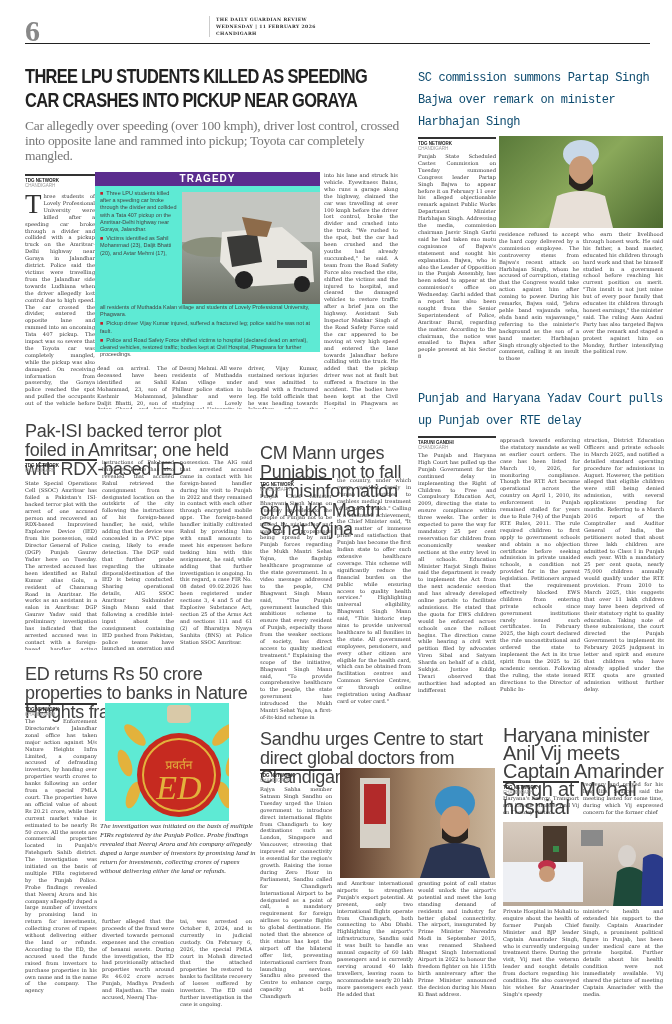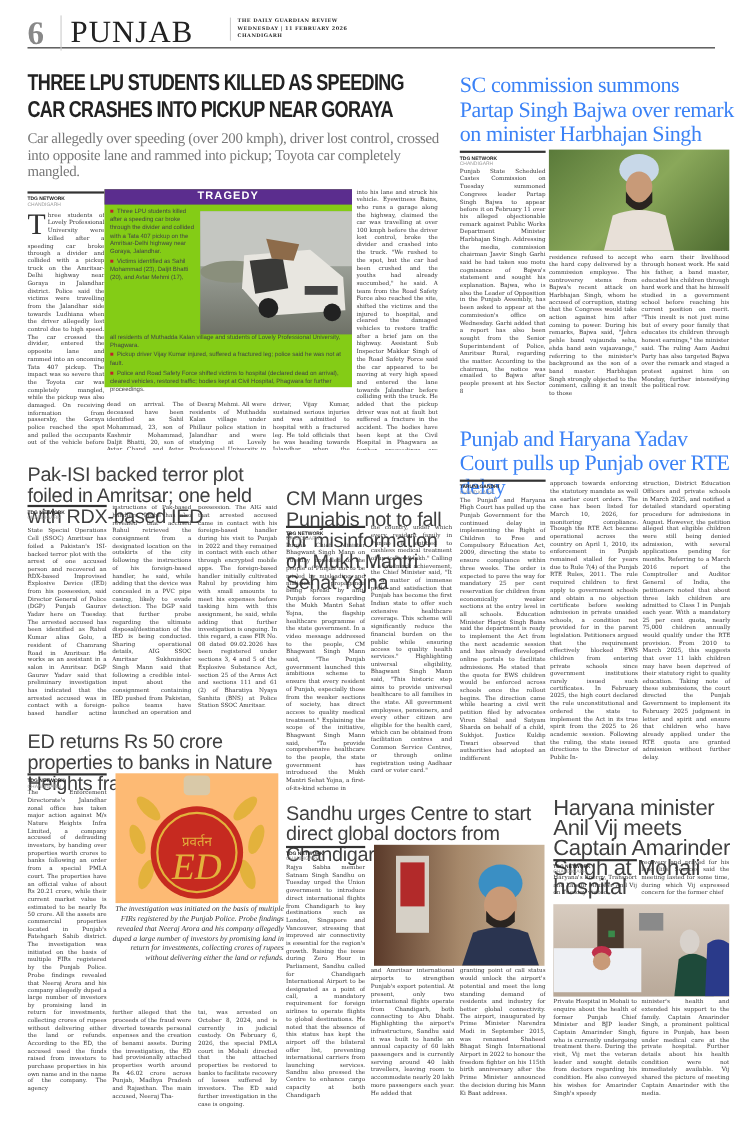--- a/index.html
+++ b/index.html
@@ -4,51 +4,50 @@
 <style>
 *{box-sizing:border-box;margin:0;padding:0}
 body{width:672px;height:1024px;background:#fff;font-family:"DejaVu Serif",serif;color:#222;overflow:hidden;position:relative}
 .abs{position:absolute}
 .masthead{left:25px;top:12px;width:625px;height:32px;border-bottom:1.5px solid #222}
 .pgnum{position:absolute;left:0;top:2px;font-family:"Liberation Serif",serif;font-size:30px;font-weight:bold;color:#888}
 .sec{position:absolute;left:30px;top:2px;border-left:1px solid #ccc;padding-left:8px;font-family:"Liberation Serif",serif;font-size:28px;color:#222;letter-spacing:1px}
 .meta{position:absolute;left:184px;top:4px;border-left:1px solid #ccc;padding-left:6px;font-size:4.5px;line-height:7px;letter-spacing:0.4px;font-weight:bold;color:#333}
 .h-cond{font-family:"Liberation Sans",sans-serif;font-weight:bold;font-size:21px;line-height:24px;letter-spacing:-0.8px;transform:scaleX(0.78);transform-origin:left top;white-space:nowrap}
 .deck{font-family:"Liberation Serif",serif;color:#777;font-size:13.5px;line-height:15px;letter-spacing:-0.3px}
-.hs{font-family:Liberation Serif, serif;font-size:20px;line-height:22px;color:#3b82f6;letter-spacing:-0.4px}
+.hs{font-family:Liberation Mono, monospace;font-size:12px;line-height:22px;color:#0c4a6e;letter-spacing:-0.4px}
 .hm{font-family:Liberation Sans, sans-serif;font-size:18px;line-height:19px;color:#404040;letter-spacing:-0.3px}
 .byline{border-top:2px solid #333;padding-top:2px;font-family:"Liberation Sans",sans-serif;font-size:4.5px;font-weight:bold;line-height:5px}
 .byline span{display:block;font-weight:normal;color:#999}
 .col{font-size:5.2px;line-height:6.9px;text-align:justify;color:#333;overflow:hidden}
 .dropcap{float:left;font-size:27px;line-height:22px;margin-right:2px;font-family:"Liberation Serif",serif}
-.box{background:#84cc16;left:95px;top:172px;width:225px;height:180px}
+.box{background:#5eead4;left:95px;top:172px;width:225px;height:180px}
 .boxhead{background:#5b2d8e;color:#fff;font-family:"Liberation Sans",sans-serif;font-weight:bold;font-size:10px;text-align:center;height:14px;line-height:14px;letter-spacing:1px}
 .boxtxt{font-family:"Liberation Sans",sans-serif;font-size:5.5px;line-height:7.2px;color:#444}
 .bull{color:#c0202b;margin-right:3px}
 .photo{overflow:hidden}
-.quote{font-family:"Liberation Serif",serif;font-style:italic;font-size:7px;line-height:9px;text-align:right;color:#333}
+.quote{font-family:"Liberation Serif",serif;font-style:italic;font-size:7px;line-height:9px;text-align:left;color:#333}
 </style>
 </head>
 <body>
 
 <div class="abs masthead">
   <div class="pgnum">6</div>
-  <div class="sec">PUNJAB</div>
   <div class="meta">
     <div>THE DAILY GUARDIAN REVIEW</div>
     <div>WEDNESDAY | 11 FEBRUARY 2026</div>
     <div>CHANDIGARH</div>
   </div>
 </div>
 
 <div class="abs h-cond" style="left:25px;top:64px;width:480px">
   <div>THREE LPU STUDENTS KILLED AS SPEEDING</div>
   <div>CAR CRASHES INTO PICKUP NEAR GORAYA</div>
 </div>
-<div class="abs deck" style="left:25px;top:118px;width:380px">Car allegedly over speeding (over 200 kmph), driver lost control, crossed into opposite lane and rammed into pickup; Toyota car completely mangled.</div>
+<div class="abs deck" style="left:25px;top:118px;width:380px">Car allegedly over speeding (over 100 kmph), driver lost control, crossed into opposite lane and rammed into pickup; Toyota car completely mangled.</div>
 
 <div class="abs byline" style="left:25px;top:174px;width:70px">
   <div>TDG NETWORK</div>
   <span>CHANDIGARH</span>
 </div>
 <div class="abs col" style="left:25px;top:193px;width:70px;height:214px">
   <span class="dropcap">T</span><span>hree students of Lovely Professional University were killed after a speeding car broke through a divider and collided with a pickup truck on the Amritsar-Delhi highway near Goraya in Jalandhar district. Police said the victims were travelling from the Jalandhar side towards Ludhiana when the driver allegedly lost control due to high speed. The car crossed the divider, entered the opposite lane and rammed into an oncoming Tata 407 pickup. The impact was so severe that the Toyota car was completely mangled, while the pickup was also damaged. On receiving information from passersby, the Goraya police reached the spot and pulled the occupants out of the vehicle before rushing them to a hospital, where doctors declared all three</span>
 </div>
 
 <div class="abs box">
@@ -123,21 +122,21 @@
 <div class="abs col" style="left:418px;top:452px;width:78px;height:250px">The Punjab and Haryana High Court has pulled up the Punjab Government for the continued delay in implementing the Right of Children to Free and Compulsory Education Act, 2009, directing the state to ensure compliance within three weeks. The order is expected to pave the way for mandatory 25 per cent reservation for children from economically weaker sections at the entry level in all schools. Education Minister Harjot Singh Bains said the department is ready to implement the Act from the next academic session and has already developed online portals to facilitate admissions. He stated that the quota for EWS children would be enforced across schools once the rollout begins. The direction came while hearing a civil writ petition filed by advocates Viren Sibal and Satyam Sharda on behalf of a child, Sukhjot. Justice Kuldip Tiwari observed that authorities had adopted an indifferent</div>
 <div class="abs col" style="left:500px;top:437px;width:80px;height:265px">approach towards enforcing the statutory mandate as well as earlier court orders. The case has been listed for March 10, 2026, for monitoring compliance. Though the RTE Act became operational across the country on April 1, 2010, its enforcement in Punjab remained stalled for years due to Rule 7(4) of the Punjab RTE Rules, 2011. The rule required children to first apply to government schools and obtain a no objection certificate before seeking admission in private unaided schools, a condition not provided for in the parent legislation. Petitioners argued that the requirement effectively blocked EWS children from entering private schools since government institutions rarely issued such certificates. In February 2025, the high court declared the rule unconstitutional and ordered the state to implement the Act in its true spirit from the 2025 to 26 academic session. Following the ruling, the state issued directions to the Director of Public In-</div>
 <div class="abs col" style="left:584px;top:437px;width:80px;height:265px">struction, District Education Officers and private schools in March 2025, and notified a detailed standard operating procedure for admissions in August. However, the petition alleged that eligible children were still being denied admission, with several applications pending for months. Referring to a March 2016 report of the Comptroller and Auditor General of India, the petitioners noted that about three lakh children are admitted to Class I in Punjab each year. With a mandatory 25 per cent quota, nearly 75,000 children annually would qualify under the RTE provision. From 2010 to March 2025, this suggests that over 11 lakh children may have been deprived of their statutory right to quality education. Taking note of these submissions, the court directed the Punjab Government to implement its February 2025 judgment in letter and spirit and ensure that children who have already applied under the RTE quota are granted admission without further delay.</div>
 
 <div class="abs hm" style="left:25px;top:665px;width:230px">ED returns Rs 50 crore properties to banks in Nature Heights fraud case</div>
 <div class="abs byline" style="left:25px;top:703px;width:72px">
   <div>TDG NETWORK</div>
   <span>CHANDIGARH</span>
 </div>
 <div class="abs col" style="left:25px;top:718px;width:72px;height:290px">The Enforcement Directorate's Jalandhar zonal office has taken major action against M/s Nature Heights Infra Limited, a company accused of defrauding investors, by handing over properties worth crores to banks following an order from a special PMLA court. The properties have an official value of about Rs 20.21 crore, while their current market value is estimated to be nearly Rs 50 crore. All the assets are commercial properties located in Punjab's Fatehgarh Sahib district. The investigation was initiated on the basis of multiple FIRs registered by the Punjab Police. Probe findings revealed that Neeraj Arora and his company allegedly duped a large number of investors by promising land in return for investments, collecting crores of rupees without delivering either the land or refunds. According to the ED, the accused used the funds raised from investors to purchase properties in his own name and in the name of the company. The agency</div>
-<div class="abs photo" style="left:105px;top:703px;width:148px;height:118px;background:#fdba74">
+<div class="abs photo" style="left:105px;top:703px;width:124px;height:118px;background:#5eead4">
   <svg width="148" height="118">
     <g fill="#e3b23c">
       <ellipse cx="20" cy="60" rx="6" ry="14" transform="rotate(-20 20 60)"></ellipse>
       <ellipse cx="30" cy="32" rx="6" ry="14" transform="rotate(-45 30 32)"></ellipse>
       <ellipse cx="128" cy="60" rx="6" ry="14" transform="rotate(20 128 60)"></ellipse>
       <ellipse cx="118" cy="32" rx="6" ry="14" transform="rotate(45 118 32)"></ellipse>
       <ellipse cx="28" cy="92" rx="6" ry="14" transform="rotate(20 28 92)"></ellipse>
       <ellipse cx="120" cy="92" rx="6" ry="14" transform="rotate(-20 120 92)"></ellipse>
     </g>
     <circle cx="74" cy="72" r="42" fill="#c62a20"></circle>

